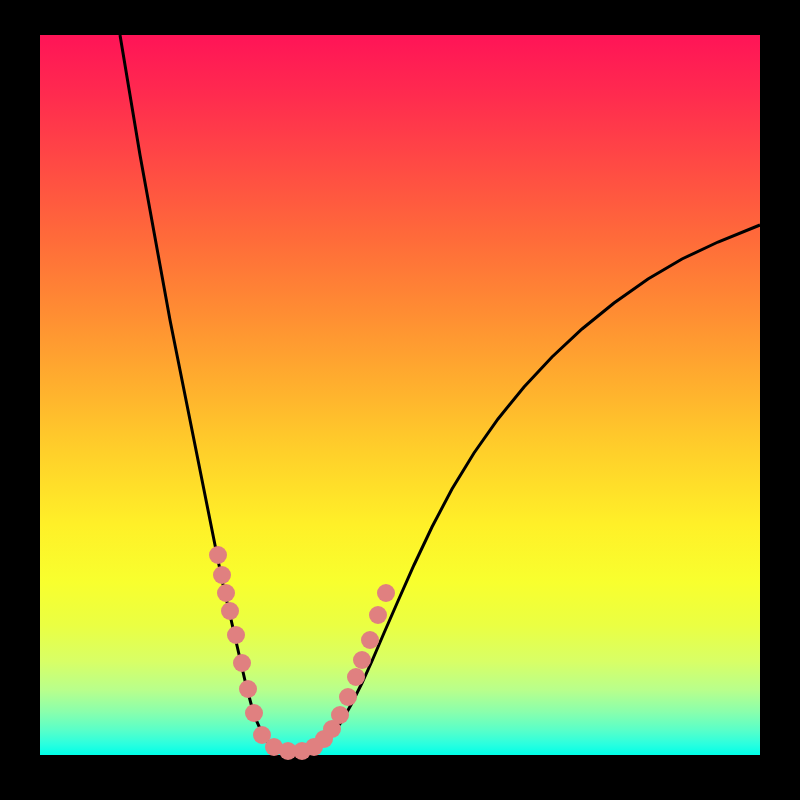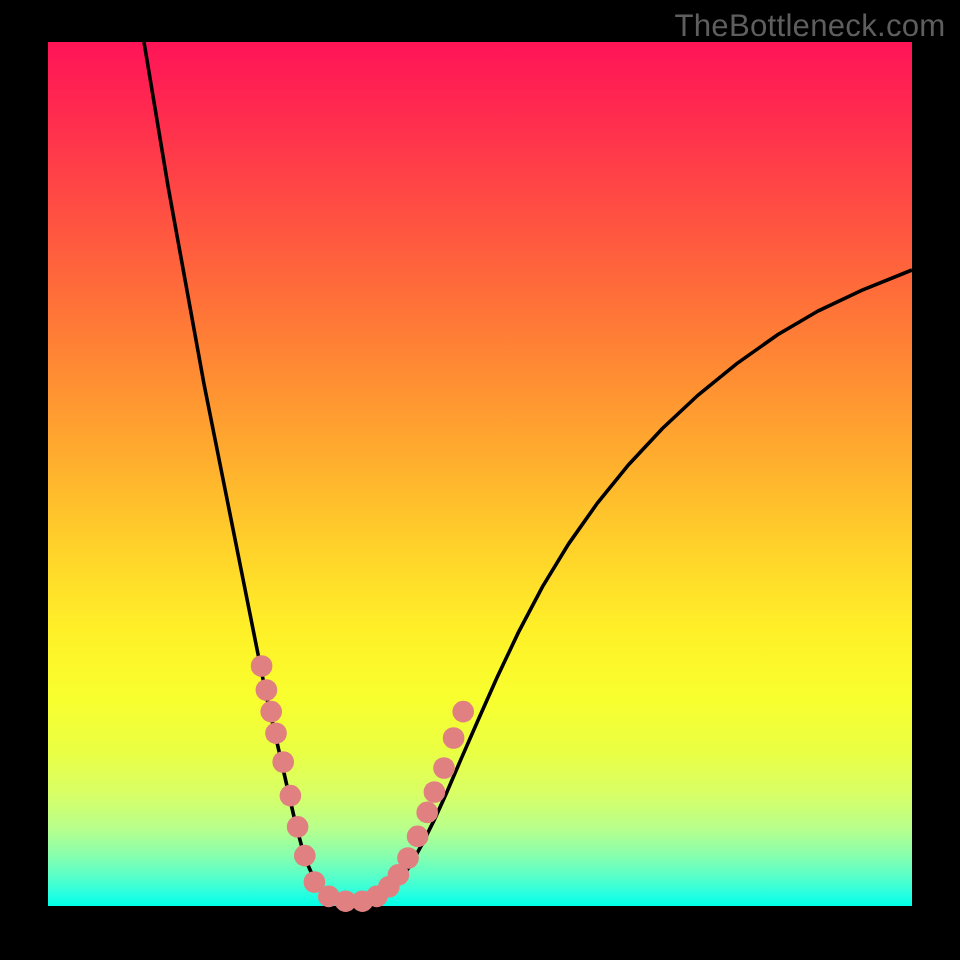--- a/index.html
+++ b/index.html
@@ -88,14 +88,13 @@
           <circle cx="300" cy="680" r="9" fill="#e08080"></circle>
           <circle cx="308" cy="662" r="9" fill="#e08080"></circle>
           <circle cx="316" cy="642" r="9" fill="#e08080"></circle>
           <circle cx="322" cy="625" r="9" fill="#e08080"></circle>
           <circle cx="330" cy="605" r="9" fill="#e08080"></circle>
           <circle cx="338" cy="580" r="9" fill="#e08080"></circle>
           <circle cx="346" cy="558" r="9" fill="#e08080"></circle>
         </g>
     </svg>
   </div>
-  <div class="watermark">TheBottleneck.com</div>
 </div>
 
 </body></html>

